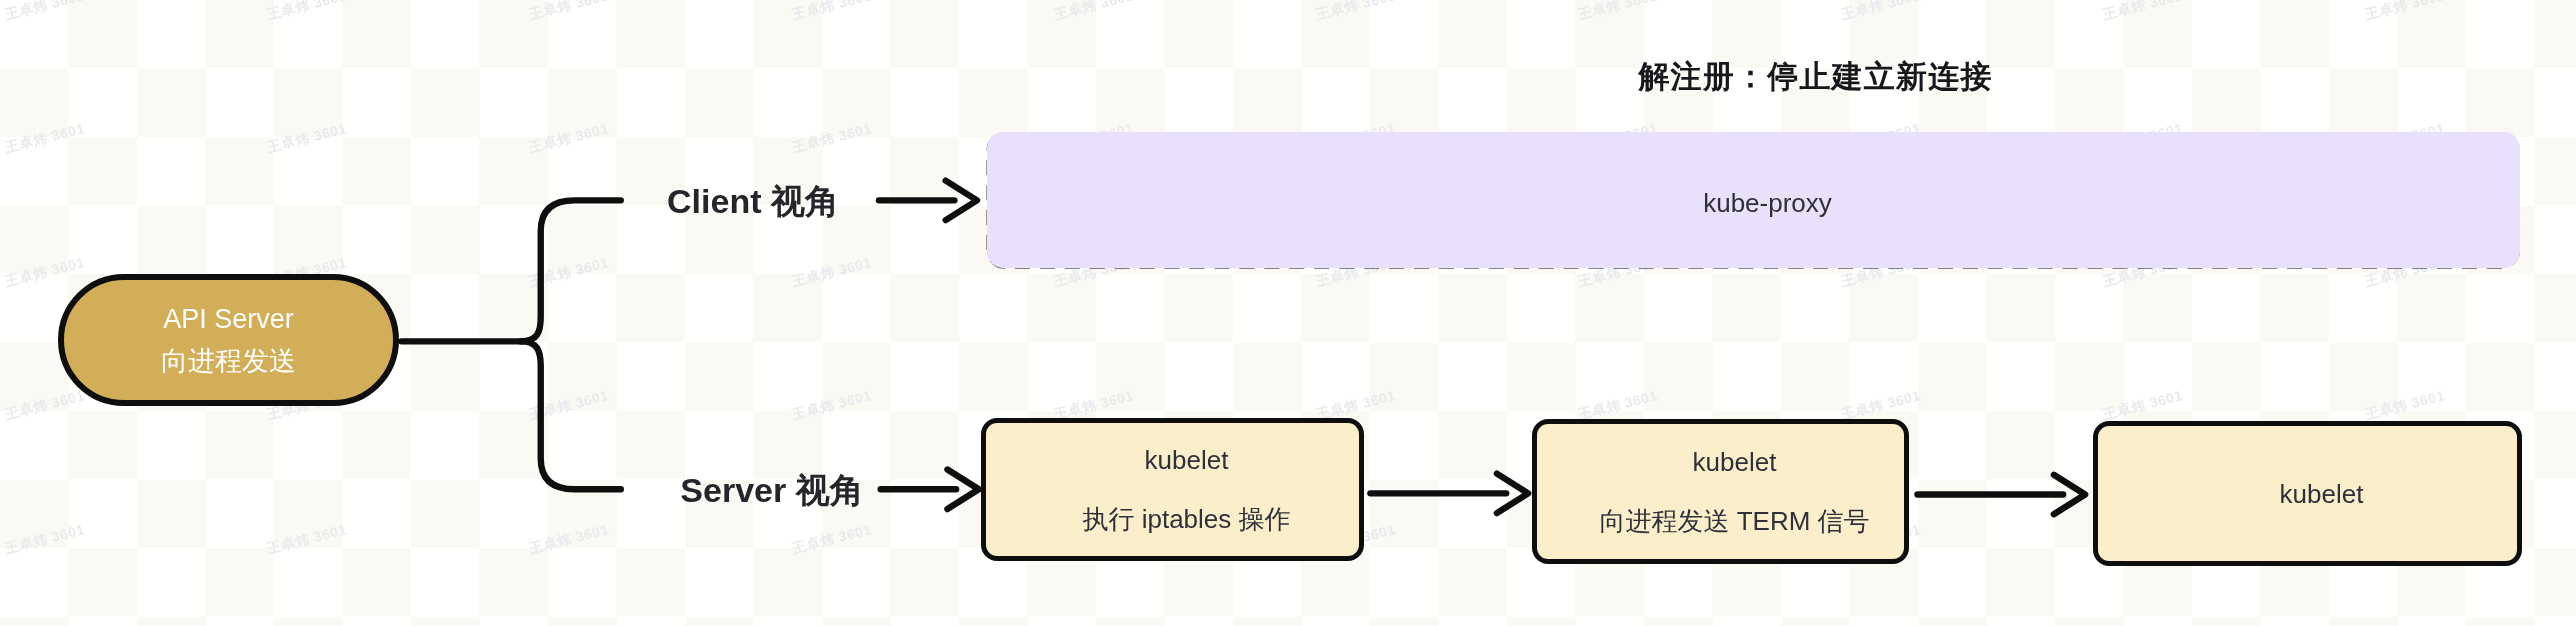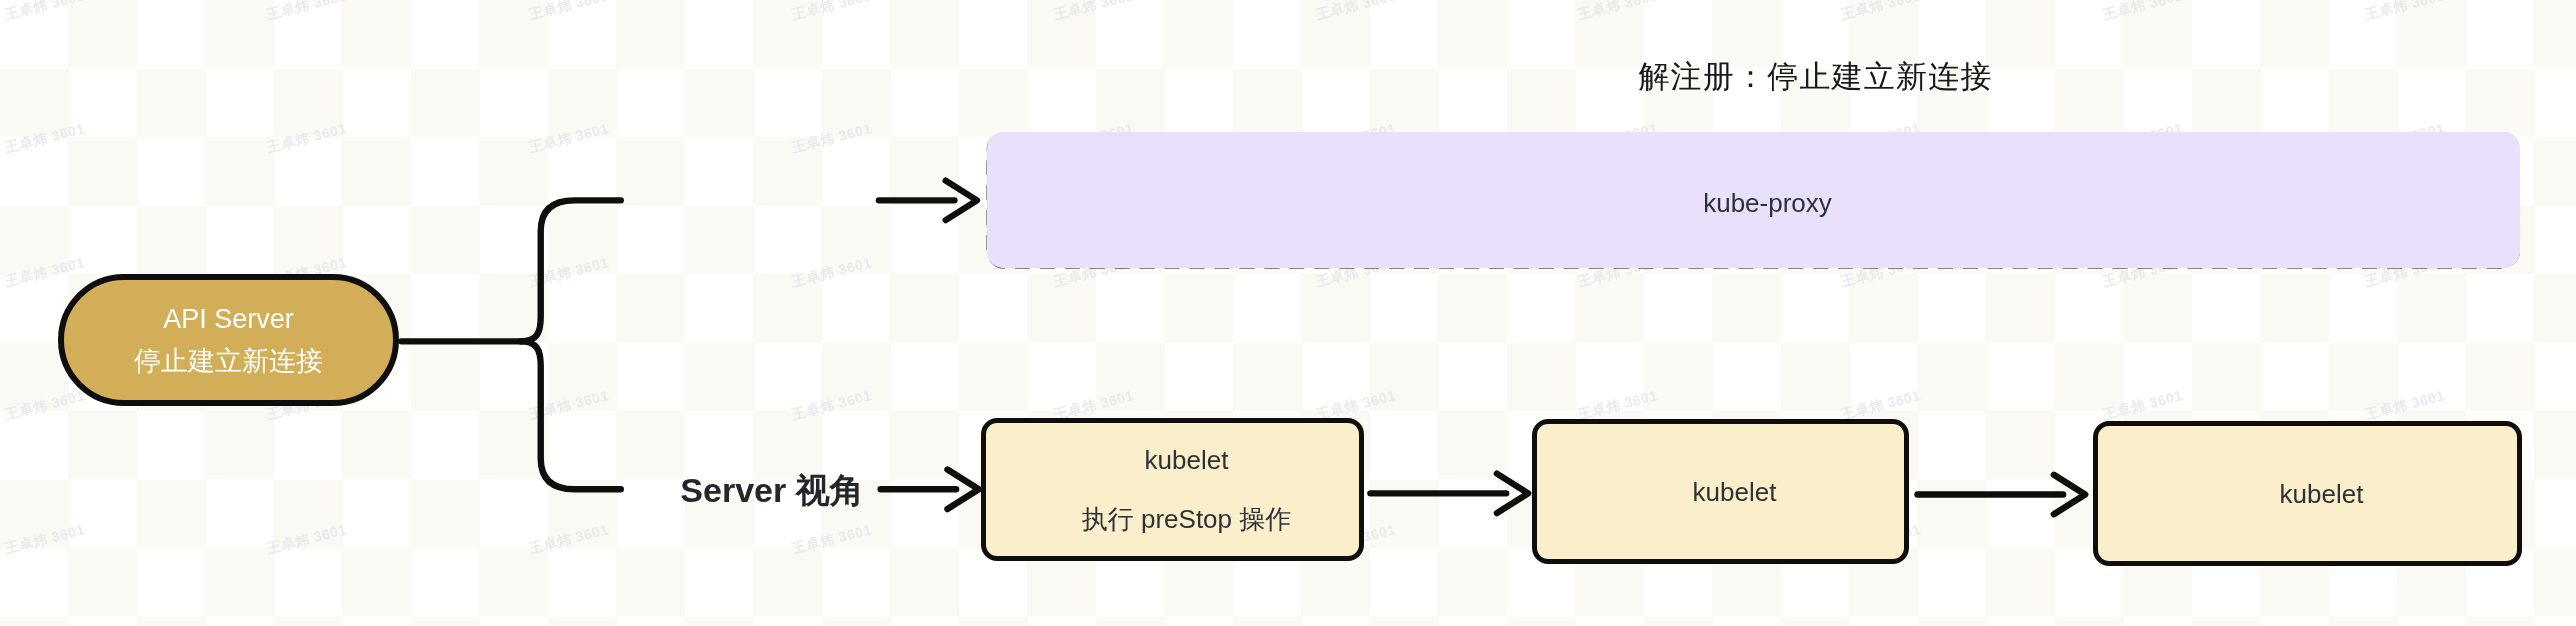--- a/index.html
+++ b/index.html
@@ -82,21 +82,21 @@
     line-height:1;
   }
   .branch-label.client{left:634px;top:180px;}
   .branch-label.server{left:653px;top:469px;}
   
   .annotation{
     position:absolute;
     left:1566px;top:61px;width:499px;
     text-align:center;
     font-size:31px;
-    font-weight:400;
+    font-weight:700;
     letter-spacing:1.2px;
     color:var(--title-text);
     line-height:1;
   }
   
   .box{
     position:absolute;
     box-sizing:border-box;
     display:flex;flex-direction:column;align-items:center;justify-content:center;
     gap:33px;
@@ -206,36 +206,38 @@
     </g>
 
     <g>
       <path class="stroke" d="M 3305 852 L 3556 852"></path>
       <path class="stroke" d="M 3540 818 L 3594 852 L 3540 886"></path>
     </g>
   </svg>
 
   <div class="node-root">
     <div>API Server</div>
-    <div>停止建立新连接</div>
-  </div>
-
+    <div>向进程发送</div>
+  </div>
+
+  <div class="branch-label client">Client 视角</div>
   <div class="branch-label server">Server 视角</div>
 
   <div class="annotation">解注册：停止建立新连接</div>
 
   <div class="box lavender">
     <div>kube-proxy</div>
   </div>
 
   <div class="box cream step1">
     <div>kubelet</div>
-    <div>执行 preStop 操作</div>
+    <div>执行 iptables 操作</div>
   </div>
   <div class="box cream step2">
     <div>kubelet</div>
+    <div>向进程发送 TERM 信号</div>
   </div>
   <div class="box cream step3">
     <div>kubelet</div>
   </div>
 
 </div>
 
 
 </body></html>

